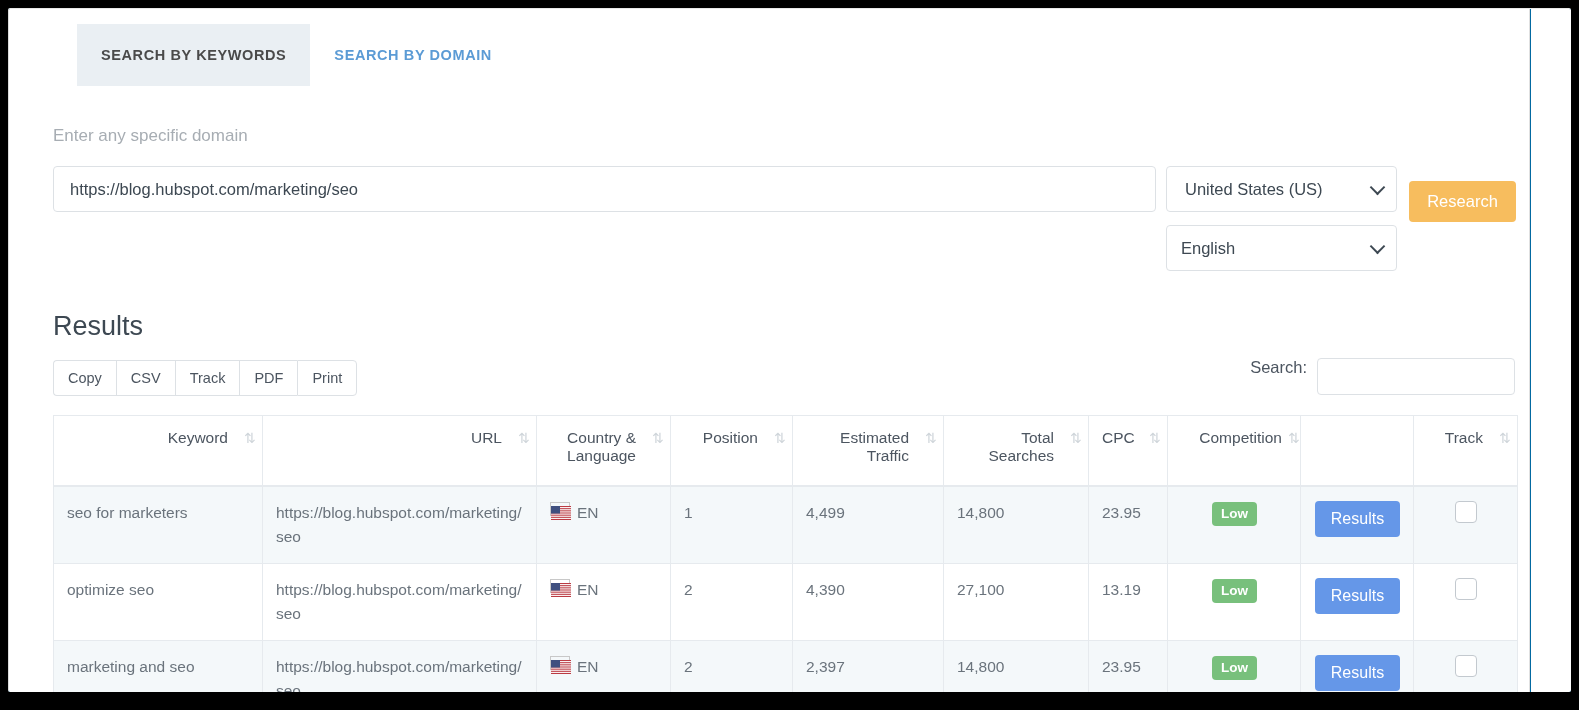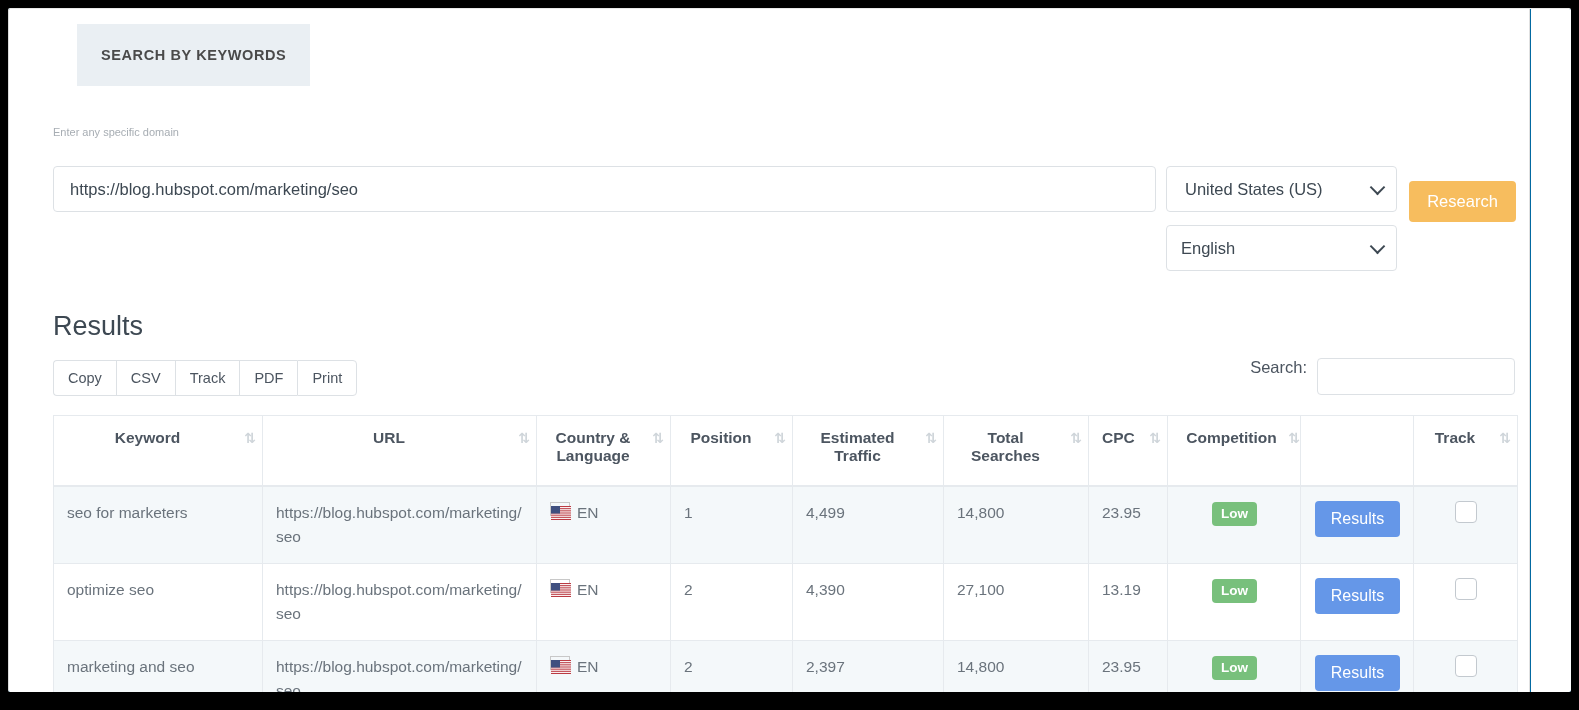--- a/index.html
+++ b/index.html
@@ -45,21 +45,21 @@
     font-size: 14.5px; font-weight: bold; letter-spacing: 0.6px;
     padding: 23px 24px;
     cursor: pointer; white-space: nowrap;
   }
   .tab.active { background: #eaeff3; color: #4a4a4a; }
   .tab.inactive { color: #5b9bd5; background: transparent; }
 
   
   .form-label {
     position: absolute; left: 44px; top: 117px;
-    font-size: 11px; color: #a7adb3;
+    font-size: 17px; color: #a7adb3;
   }
   .domain-input {
     position: absolute; left: 44px; top: 157px;
     width: 1103px; height: 46px;
     border: 1px solid #dde1e5; border-radius: 4px;
     padding: 0 16px; font-size: 16.5px; color: #3d4852;
     font-family: "Liberation Sans", sans-serif;
     background: #fff; outline: none;
   }
   .sel {
@@ -133,23 +133,23 @@
   
   .tbl-wrap {
     position: absolute; left: 44px; top: 406px;
     width: 1464px;
   }
   table.dt { border-collapse: collapse; width: 1464px; table-layout: fixed; }
   table.dt th {
     border: 1px solid #e6eaee;
     border-bottom: 2px solid #e6eaee;
     background: #fff;
-    text-align: center; vertical-align: top;
+    text-align: right; vertical-align: top;
     padding: 13px 12px 13px 13px;
-    font-size: 15.5px; font-weight: bold; color: #4c5560;
+    font-size: 15.5px; font-weight: normal; color: #4c5560;
     height: 70px;
     position: relative;
   }
   table.dt td {
     border: 1px solid #e6eaee;
     padding: 14px 12px 14px 13px;
     font-size: 15.5px; color: #6a737c;
     vertical-align: top;
     line-height: 1.55;
     height: 70px;
@@ -192,20 +192,23 @@
 </style>
 </head>
 <body>
 
 <div id="frame">
   <div id="page">
 
     <div class="tabs">
       <div class="tab active">
         <span>SEARCH BY KEYWORDS</span>
+      </div>
+      <div class="tab inactive">
+        <span>SEARCH BY DOMAIN</span>
       </div>
     </div>
 
     <div class="form-label">Enter any specific domain</div>
 
     <input class="domain-input" type="text" value="https://blog.hubspot.com/marketing/seo" style="">
 
     <select class="sel" id="sel-country">
       <option>United States (US)</option>
     </select>

